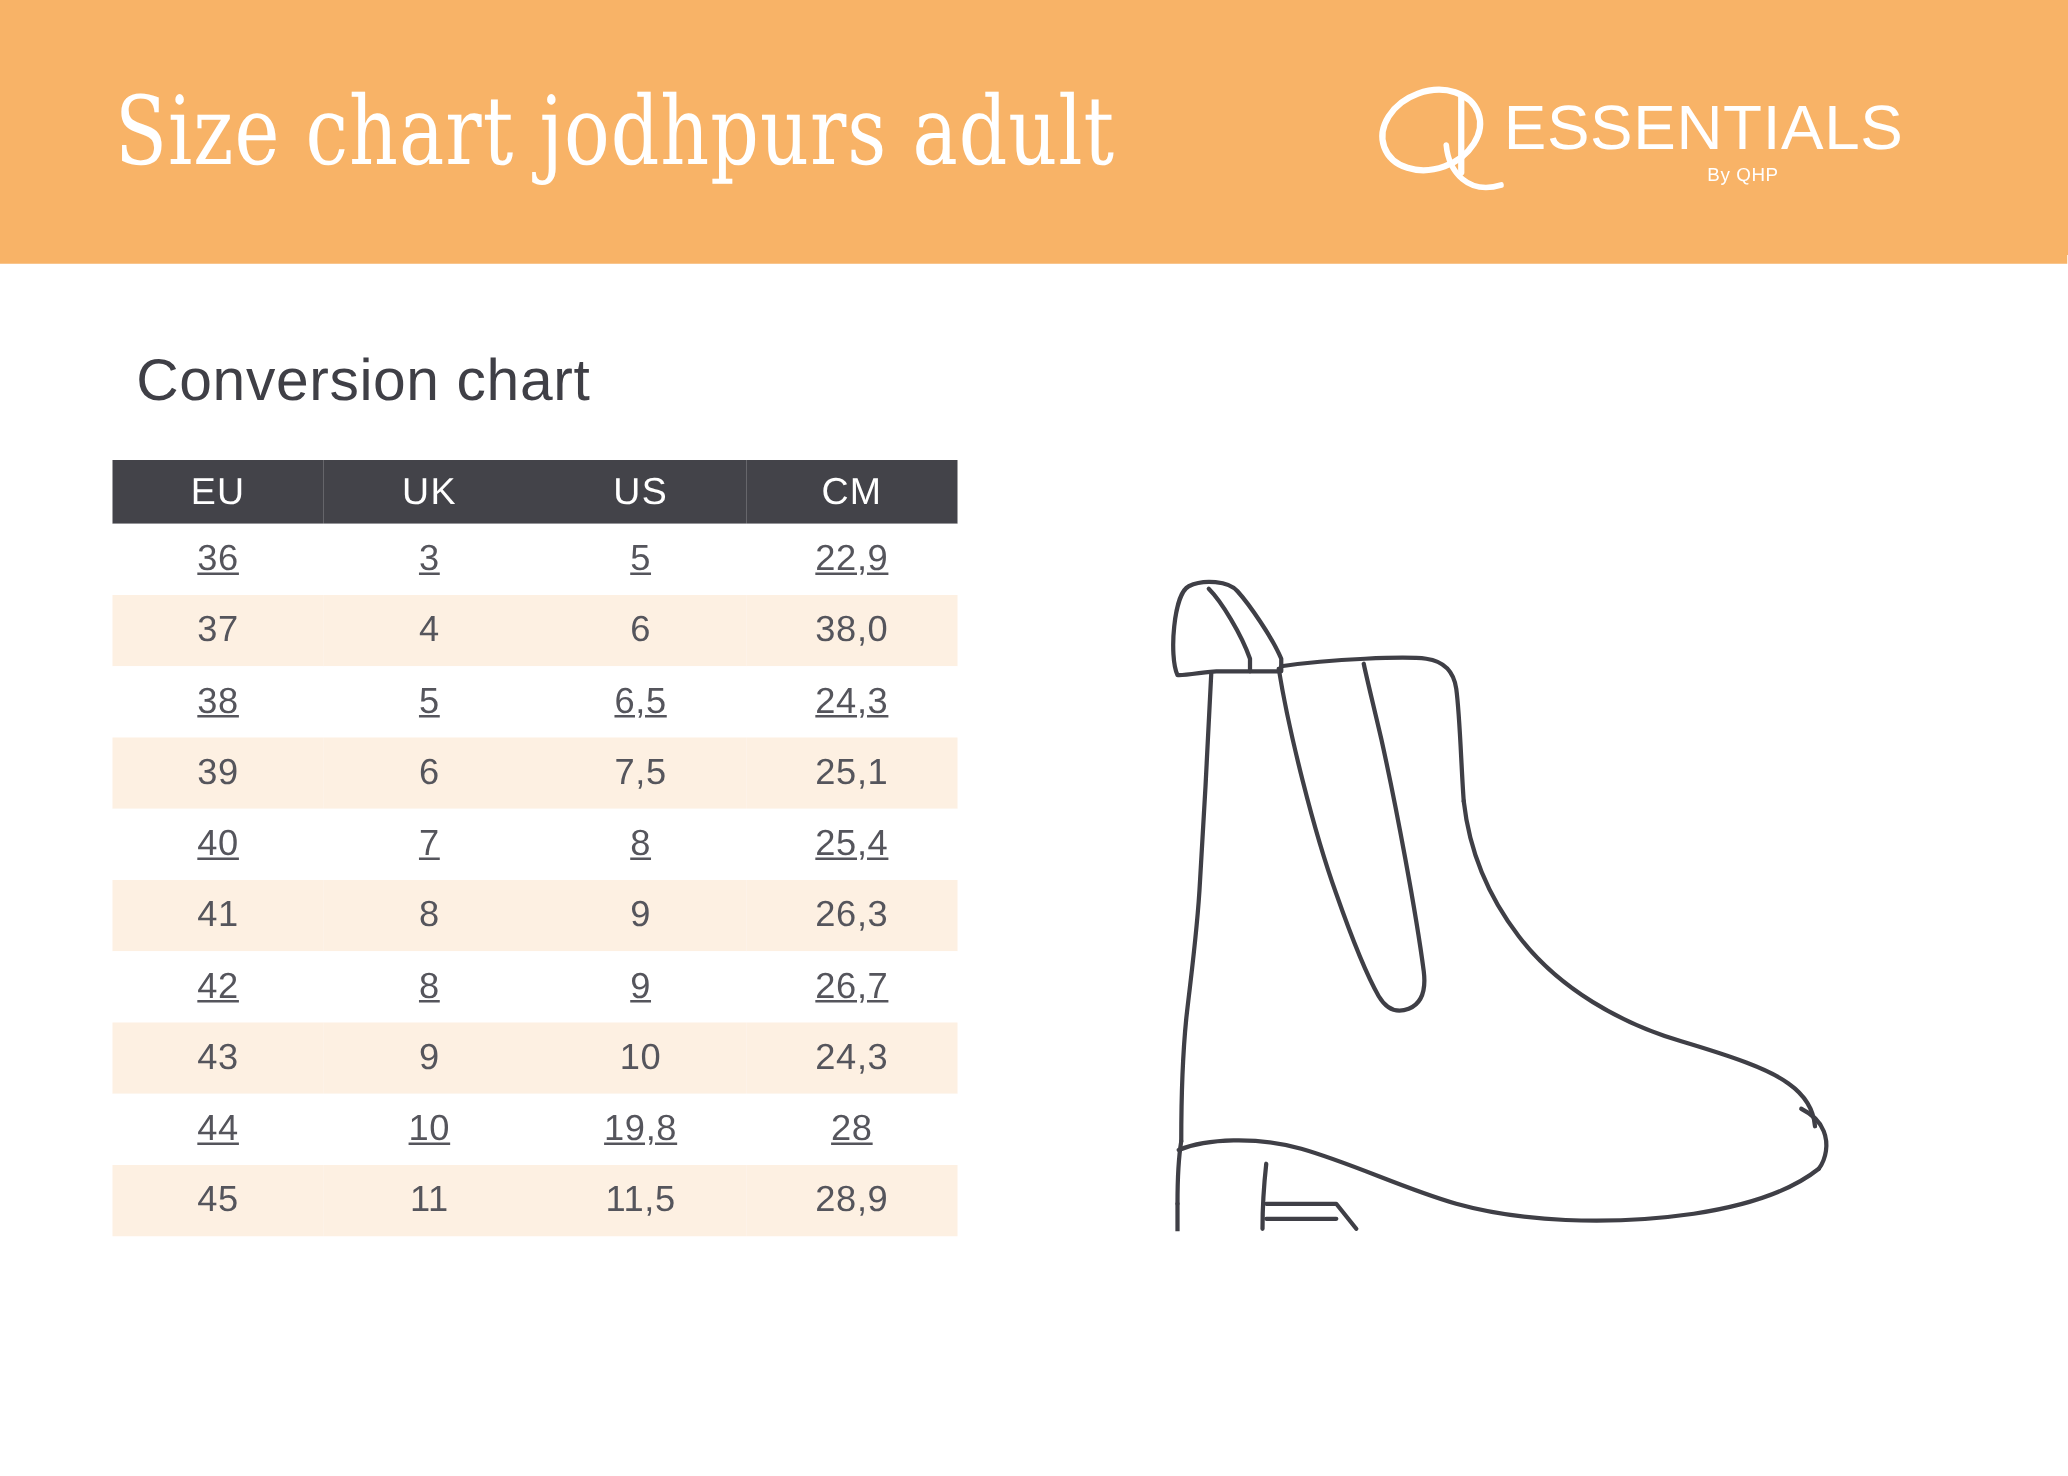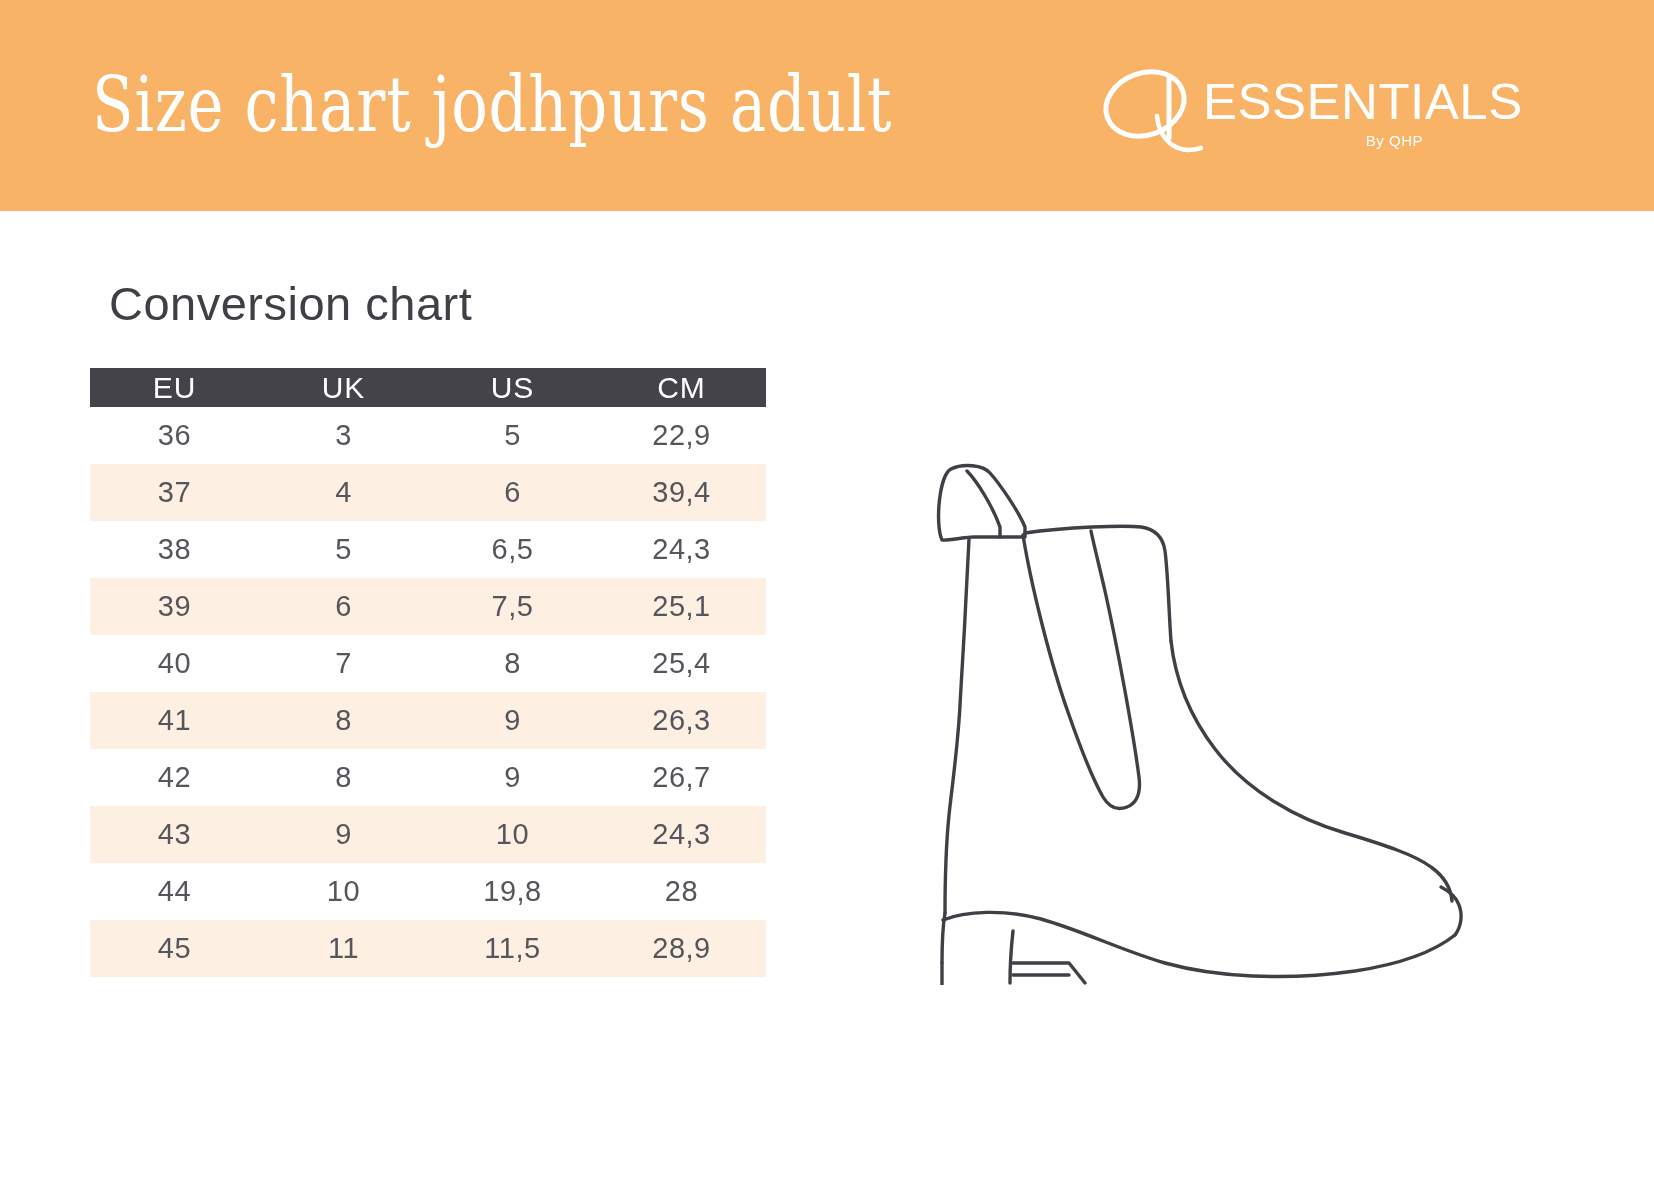--- a/index.html
+++ b/index.html
@@ -108,39 +108,40 @@
     width: 676px;
     table-layout: fixed;
   }
   table.size-table th {
     background: #434349;
     color: #ffffff;
     font-family: "Liberation Sans", sans-serif;
     font-weight: 400;
     font-size: 30px;
     letter-spacing: 1px;
-    height: 39px;
+    height: 51px;
     text-align: center;
     vertical-align: middle;
     padding: 0;
   }
   table.size-table td {
     font-family: "Liberation Sans", sans-serif;
     font-weight: 400;
     font-size: 29px;
     letter-spacing: 0.5px;
     color: #55555c;
     height: 57px;
     text-align: center;
     vertical-align: middle;
     padding: 0;
     border: none;
   }
   table.size-table tr.odd td {
     background: #ffffff;
+    text-decoration: underline;
   }
   table.size-table tr.even td {
     background: #fdf0e2;
   }
 
   
   .boot-figure {
     position: absolute;
     left: 855px;
     top: 415px;
@@ -188,21 +189,21 @@
       <tr class="odd">
         <td>36</td>
         <td>3</td>
         <td>5</td>
         <td>22,9</td>
       </tr>
       <tr class="even">
         <td>37</td>
         <td>4</td>
         <td>6</td>
-        <td>39,4</td>
+        <td>38,0</td>
       </tr>
       <tr class="odd">
         <td>38</td>
         <td>5</td>
         <td>6,5</td>
         <td>24,3</td>
       </tr>
       <tr class="even">
         <td>39</td>
         <td>6</td>

